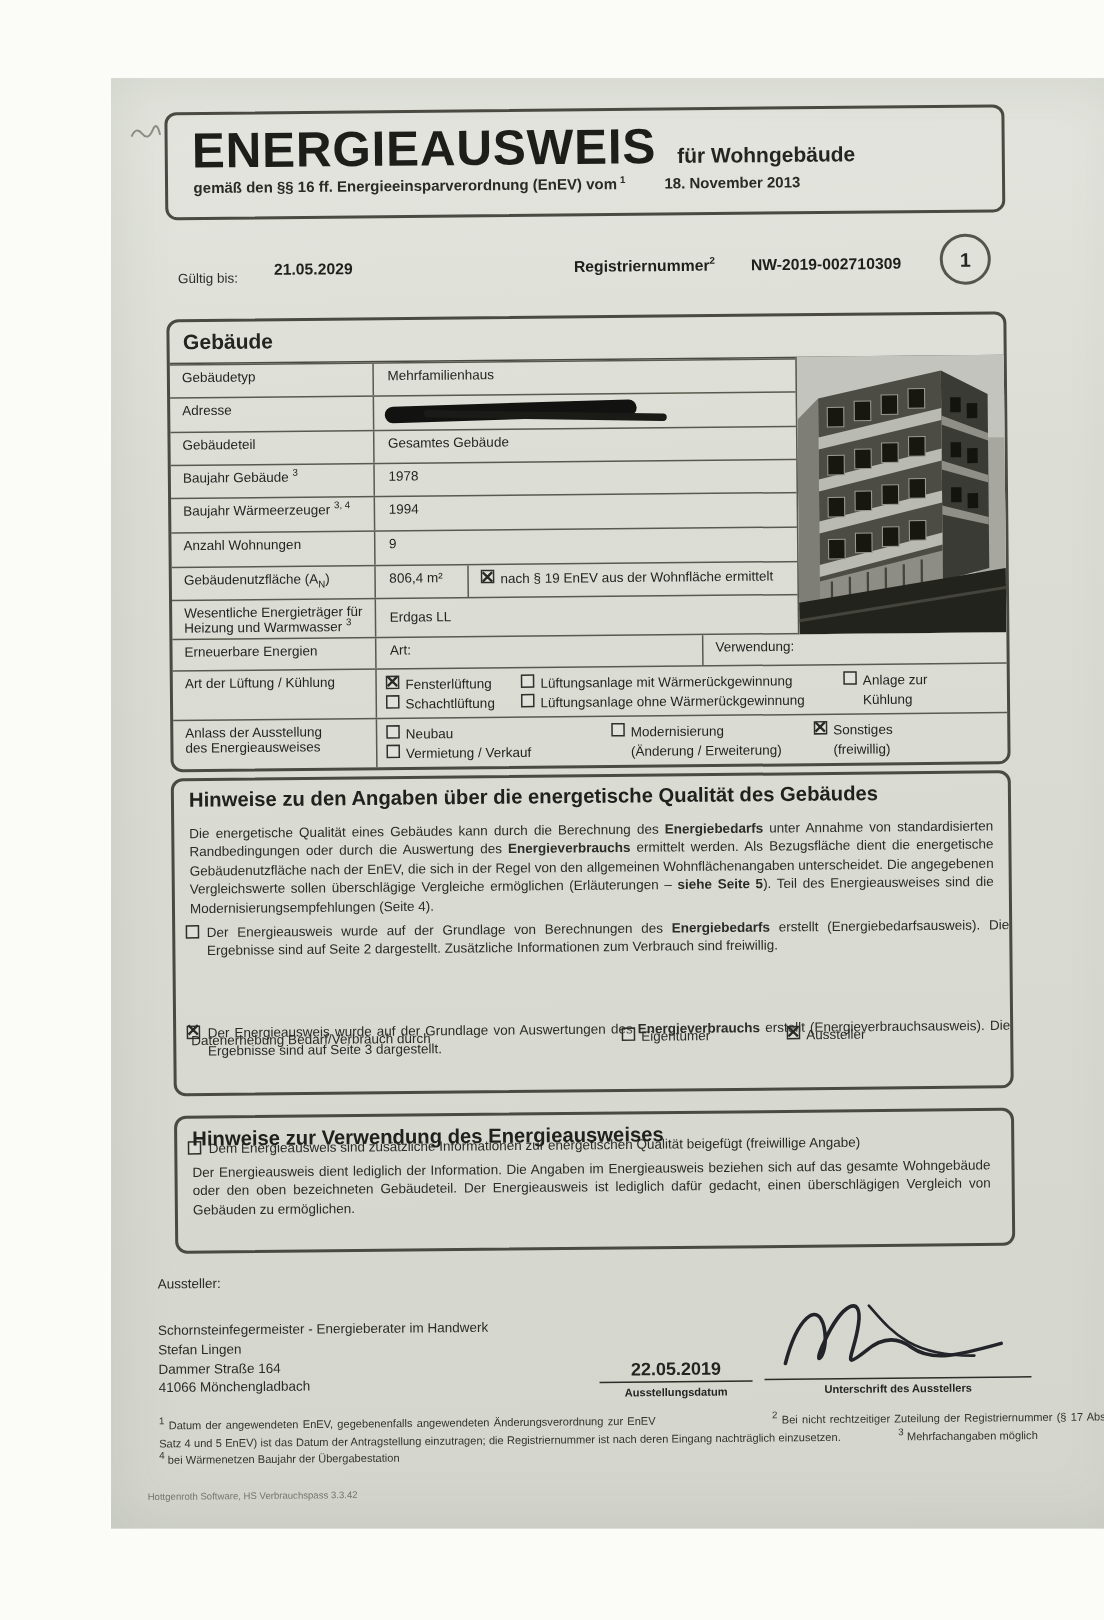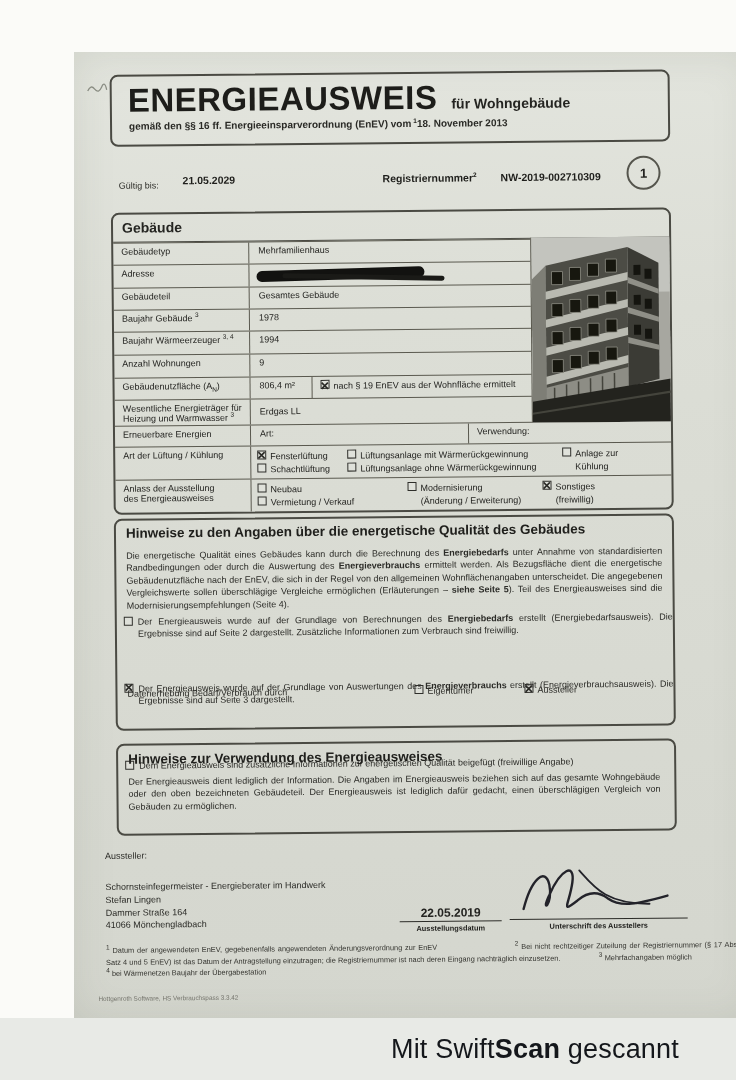--- a/index.html
+++ b/index.html
@@ -13,21 +13,21 @@
          box-shadow:inset 0 0 40px rgba(120,125,110,.18);}
   .doc{position:absolute;inset:0;transform:rotate(-0.55deg);transform-origin:50% 50%;}
 
   .abs{position:absolute;}
   .box{position:absolute;border:2.5px solid #4a4a43;border-radius:8px;box-sizing:border-box;}
 
   
   .hdr-title{font-size:33px;font-weight:700;letter-spacing:.5px;color:#1d1d1a;line-height:1;}
   .hdr-sub{font-size:14px;font-weight:700;margin-left:14px;}
   .hdr-law{font-size:10px;font-weight:700;margin-top:4px;color:#2a2a26;}
-  .hdr-law .date{}
+  .hdr-law .date{margin-left:26px;}
   sup{font-size:6.5px;vertical-align:super;line-height:0;}
   .pagecircle{position:absolute;width:30px;height:30px;border:2.5px solid #55554d;border-radius:50%;
               display:flex;align-items:center;justify-content:center;font-size:13px;font-weight:700;}
 
   
   .small-lbl{font-size:9px;color:#2e2e2a;}
   .bold-val{font-size:10.5px;font-weight:700;color:#1f1f1c;}
 
   
   .tbl-title{font-size:14px;font-weight:700;padding:5px 0 0 9px;height:21.5px;border-bottom:1.5px solid #4a4a43;}
@@ -346,16 +346,13 @@
         <span class="fgap" style="width:60px"></span>
         <sup>4</sup>
         <span>bei Wärmenetzen Baujahr der Übergabestation</span>
       </div>
 
       <div class="abs software" style="left:20px;top:940px">Hottgenroth Software, HS Verbrauchspass 3.3.42</div>
 
     </div>
   </div>
 
-  <div class="scanbar">
-    <span class="t"><span>Mit Swift</span><span class="b">Scan</span><span> gescannt</span></span>
-  </div>
 </div>
 
 </body></html>

